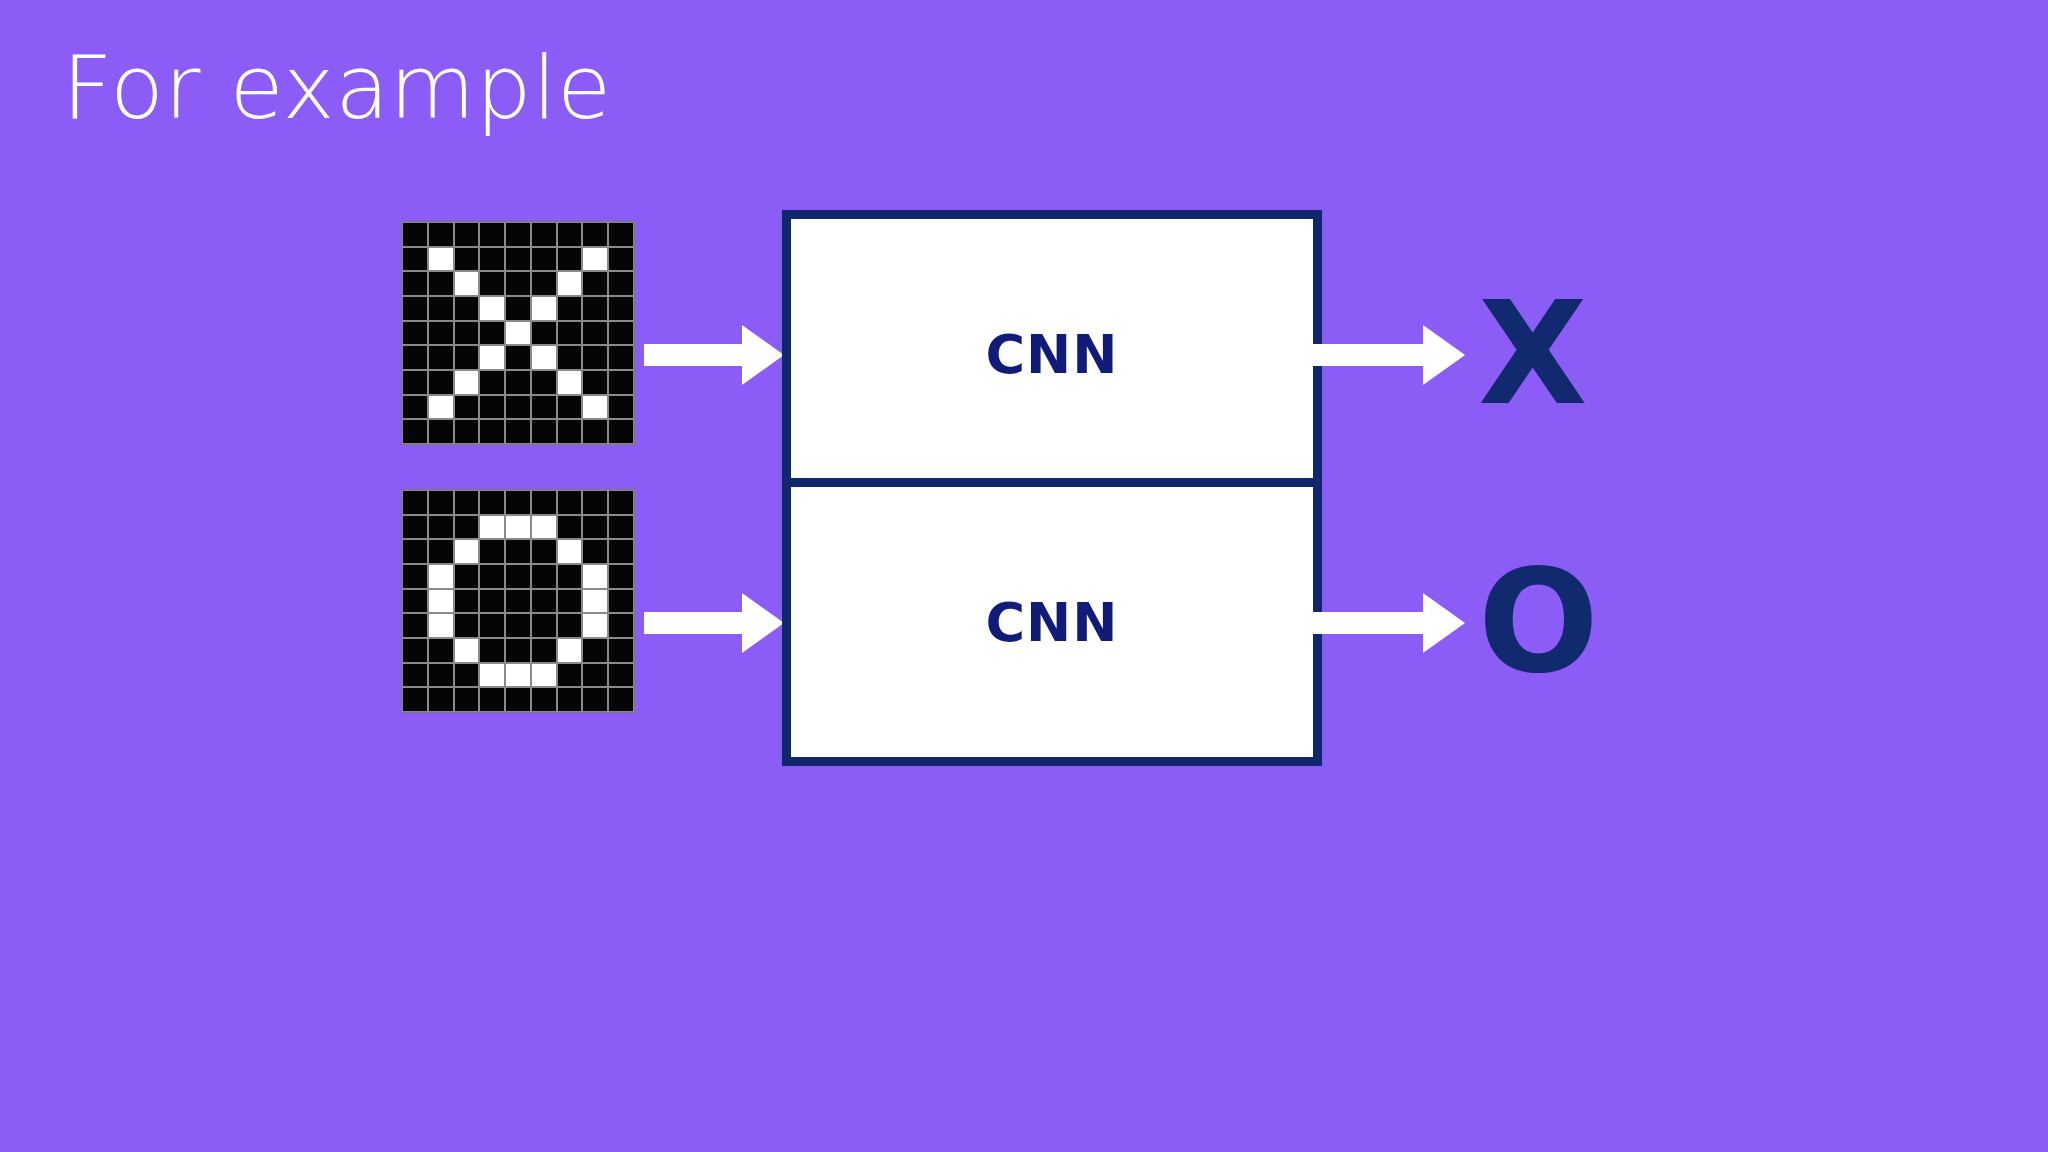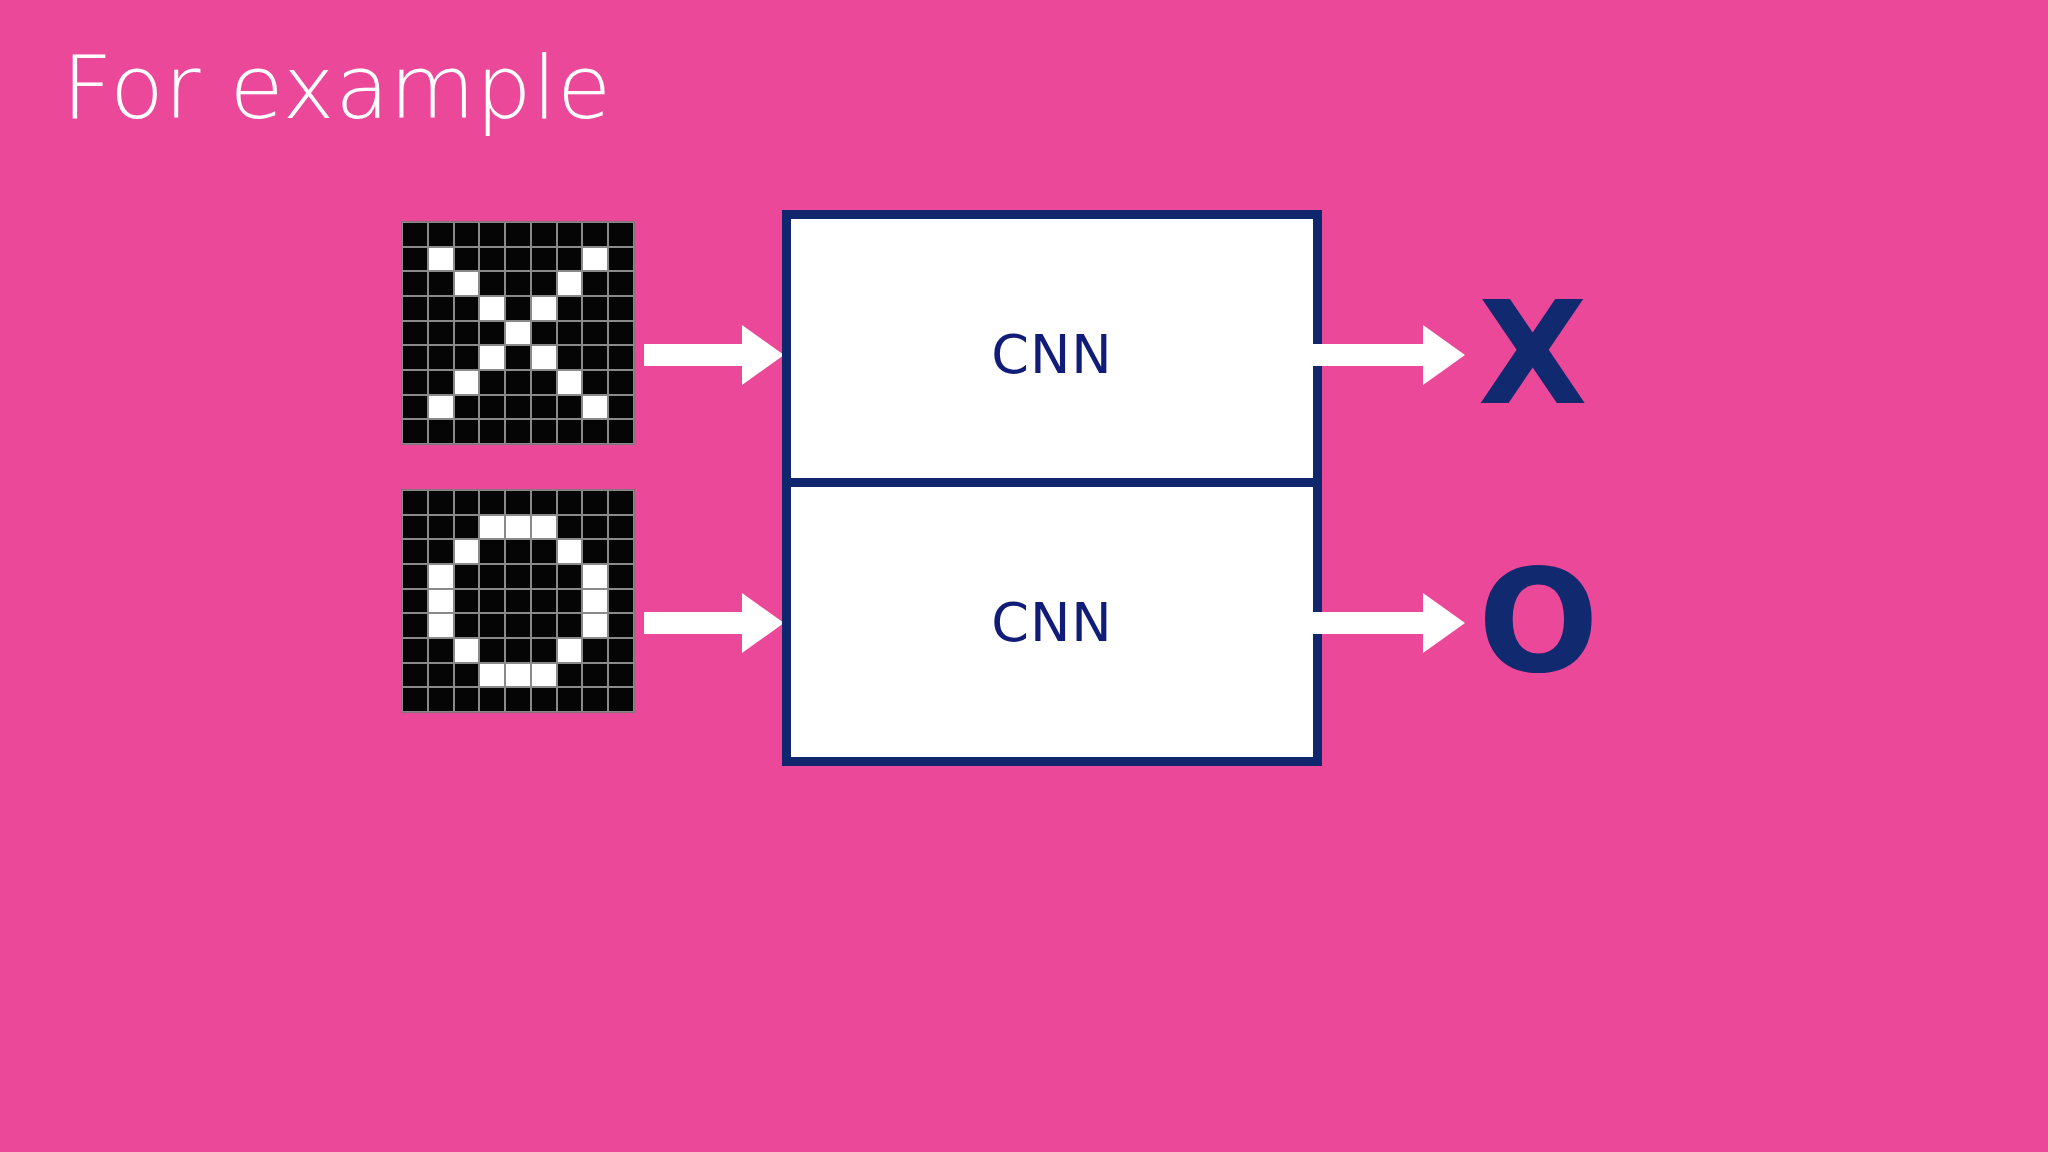--- a/index.html
+++ b/index.html
@@ -12,21 +12,21 @@
     height: 1152px;
     overflow: hidden;
     background: #0670C8;
     font-family: "Liberation Sans", sans-serif;
     position: relative;
   }
 
   #slide {
     position: absolute;
     inset: 0;
-    background: #ec4899;
+    background: #8b5cf6;
   }
 
   
   #slide-title {
     position: absolute;
     left: 62px;
     top: 44px;
     font-size: 88px;
     line-height: 1.0;
     font-weight: 300;
@@ -108,21 +108,21 @@
     height: 288px;
     background: #FFFFFF;
     border: 9px solid #10276E;
     box-sizing: border-box;
     display: flex;
     align-items: center;
     justify-content: center;
   }
   .cnn-label {
     font-size: 54px;
-    font-weight: 400;
+    font-weight: 700;
     color: #101C78;
     letter-spacing: 1px;
     font-family: "DejaVu Sans", "Liberation Sans", sans-serif;
   }
 
   
   .output-letter {
     position: absolute;
     left: 1478px;
     top: 0px;

